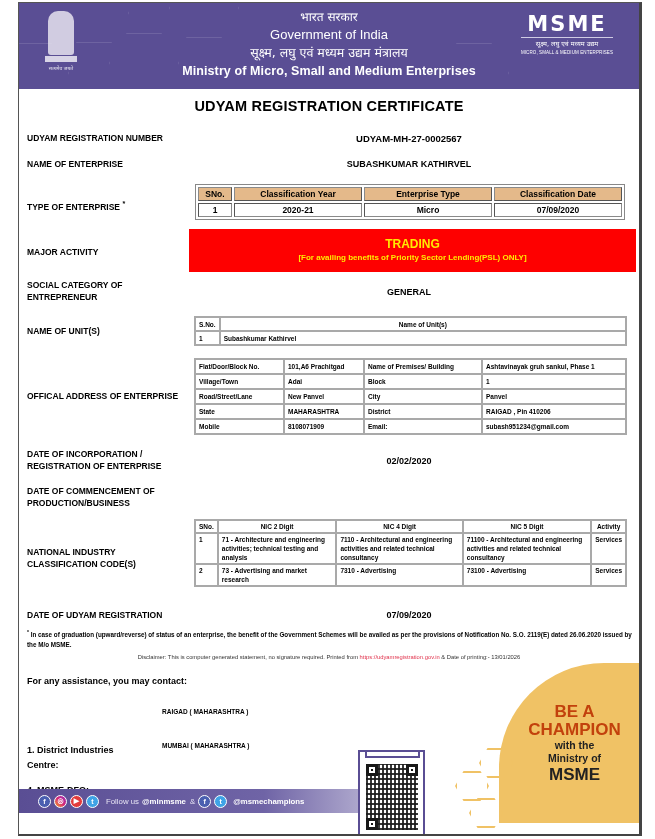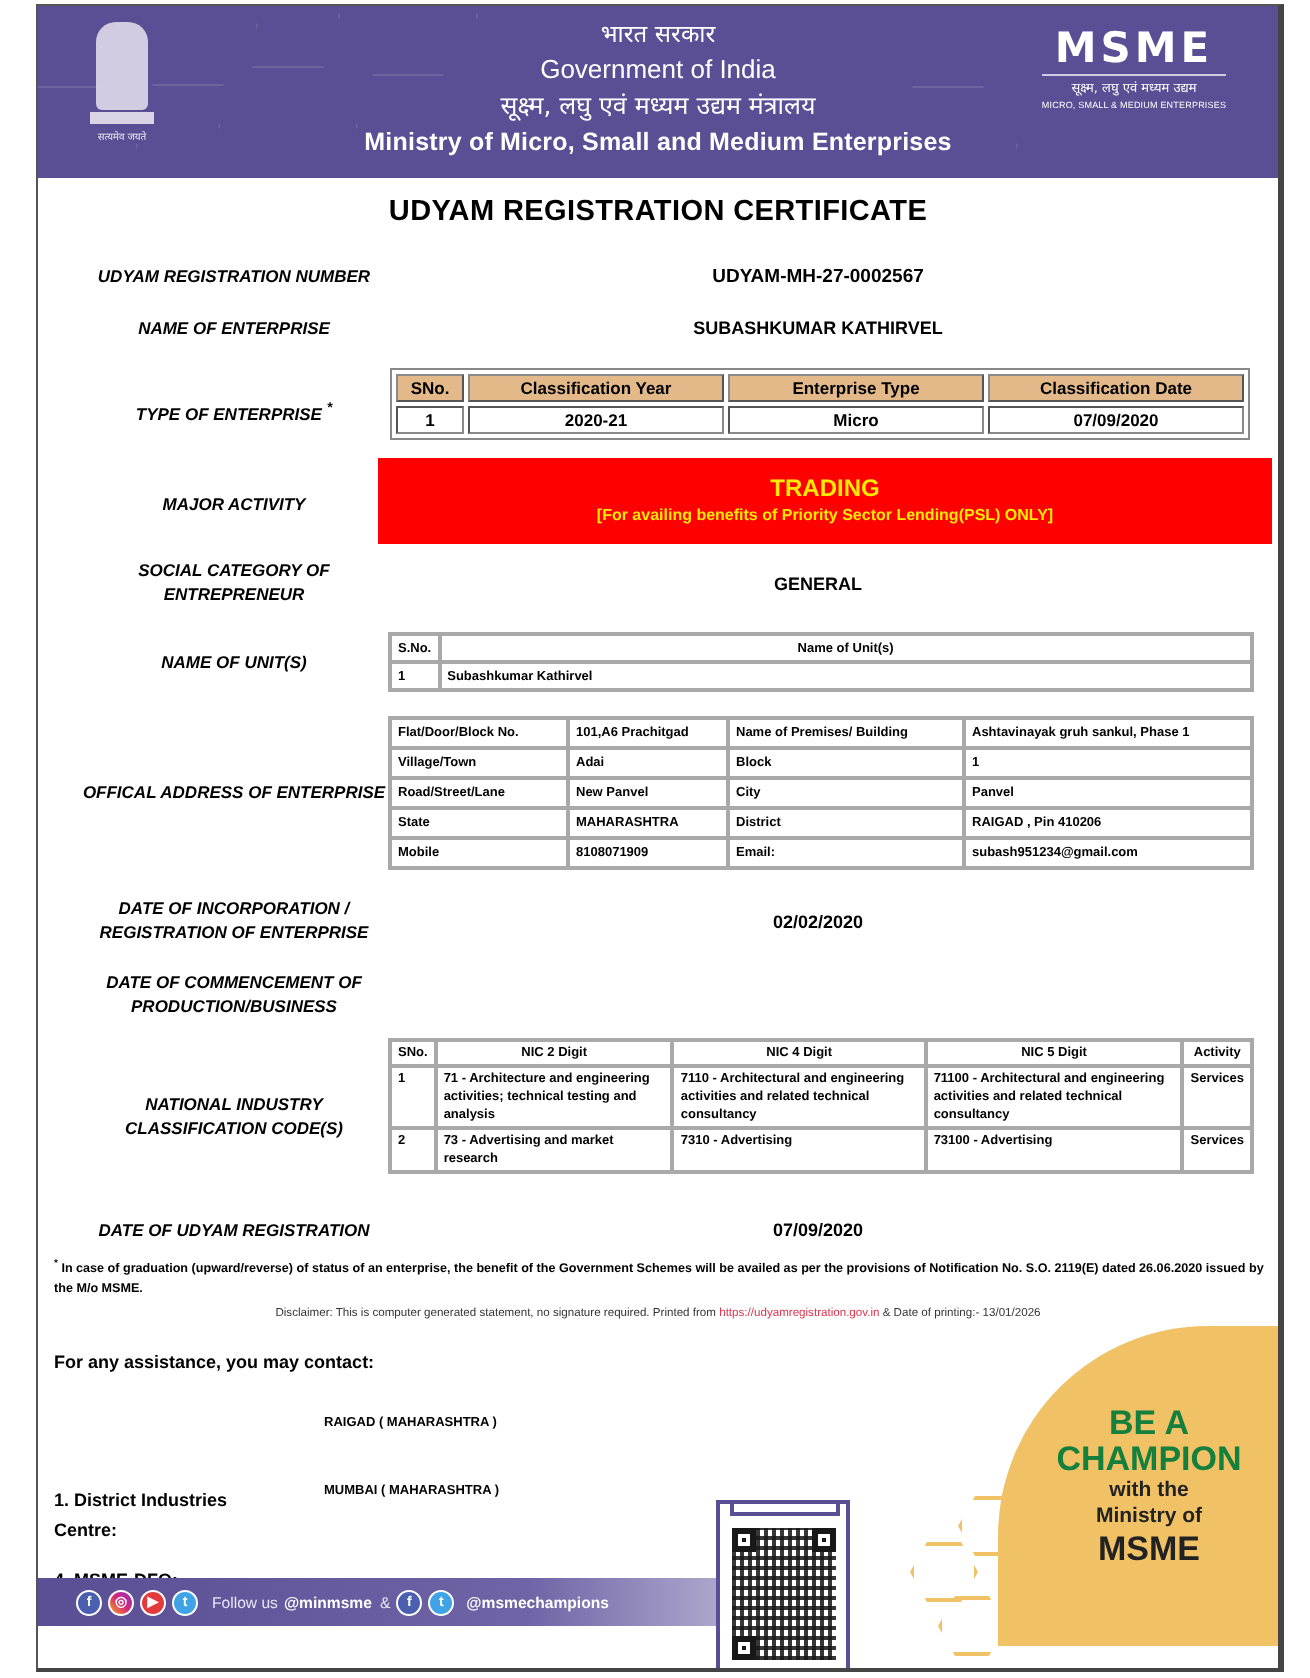--- a/index.html
+++ b/index.html
@@ -43,23 +43,22 @@
     .msme-logo .hr { height: 1px; background: #d0cce4; margin: 2px 4px; }
     .msme-logo .hindi { font-family: "DejaVu Sans", sans-serif; font-size: 6.5px; line-height: 9px; }
     .msme-logo .eng { font-size: 4.5px; line-height: 7px; letter-spacing: 0.1px; }
 
     .title {
       position: absolute; left: 0; width: 100%; top: 95px; text-align: center;
       font-weight: bold; font-size: 14.5px; letter-spacing: 0.2px;
     }
 
     .label {
-      position: absolute; font-size: 8.5px; font-weight: bold; text-align: center; line-height: 12px;
+      position: absolute; font-size: 8.5px; font-weight: bold; text-align: left; line-height: 12px;
       width: 160px;
-      font-style: italic;
     }
     .value {
       position: absolute; font-size: 9px; font-weight: bold; text-align: center; line-height: 12px;
     }
 
     
     table { border-collapse: separate; border-spacing: 2px; position: absolute; }
     .cls-table { left: 176px; top: 181px; width: 430px; border: 1px solid #888; background: #fff; }
     .cls-table th {
       background: #e4b98a; font-size: 8.5px; font-weight: bold; height: 14px; border: 1px solid #8a8a8a;
@@ -130,21 +129,21 @@
       background-blend-mode: multiply; opacity: 0.9;
     }
     .qr .fp { position: absolute; width: 12px; height: 12px; border: 3px solid #000; background: #fff; }
     .qr .fp::after { content: ""; position: absolute; left: 2px; top: 2px; width: 2px; height: 2px; background: #000; }
 
     .champion {
       position: absolute; left: 480px; top: 660px; width: 210px; height: 160px;
       background: #f0c265; border-radius: 105px 0 0 0;
     }
     .champ-text { position: absolute; left: 488px; top: 700px; width: 135px; text-align: center; }
-    .champ-text .c1 { color: #15803d; font-weight: bold; font-size: 17px; line-height: 18px; text-align: center; }
+    .champ-text .c1 { color: #c2410c; font-weight: bold; font-size: 17px; line-height: 18px; text-align: center; }
     .champ-text .c2 { color: #222; font-weight: bold; font-size: 10.5px; line-height: 13px; }
     .champ-text .c3 { color: #222; font-weight: bold; font-size: 17px; line-height: 19px; }
     .honeycomb {
       position: absolute; width: 34px; height: 30px; border: 2px solid #f0c265;
       clip-path: polygon(25% 0, 75% 0, 100% 50%, 75% 100%, 25% 100%, 0 50%);
     }
   </style>
 </head>
 <body>
 

